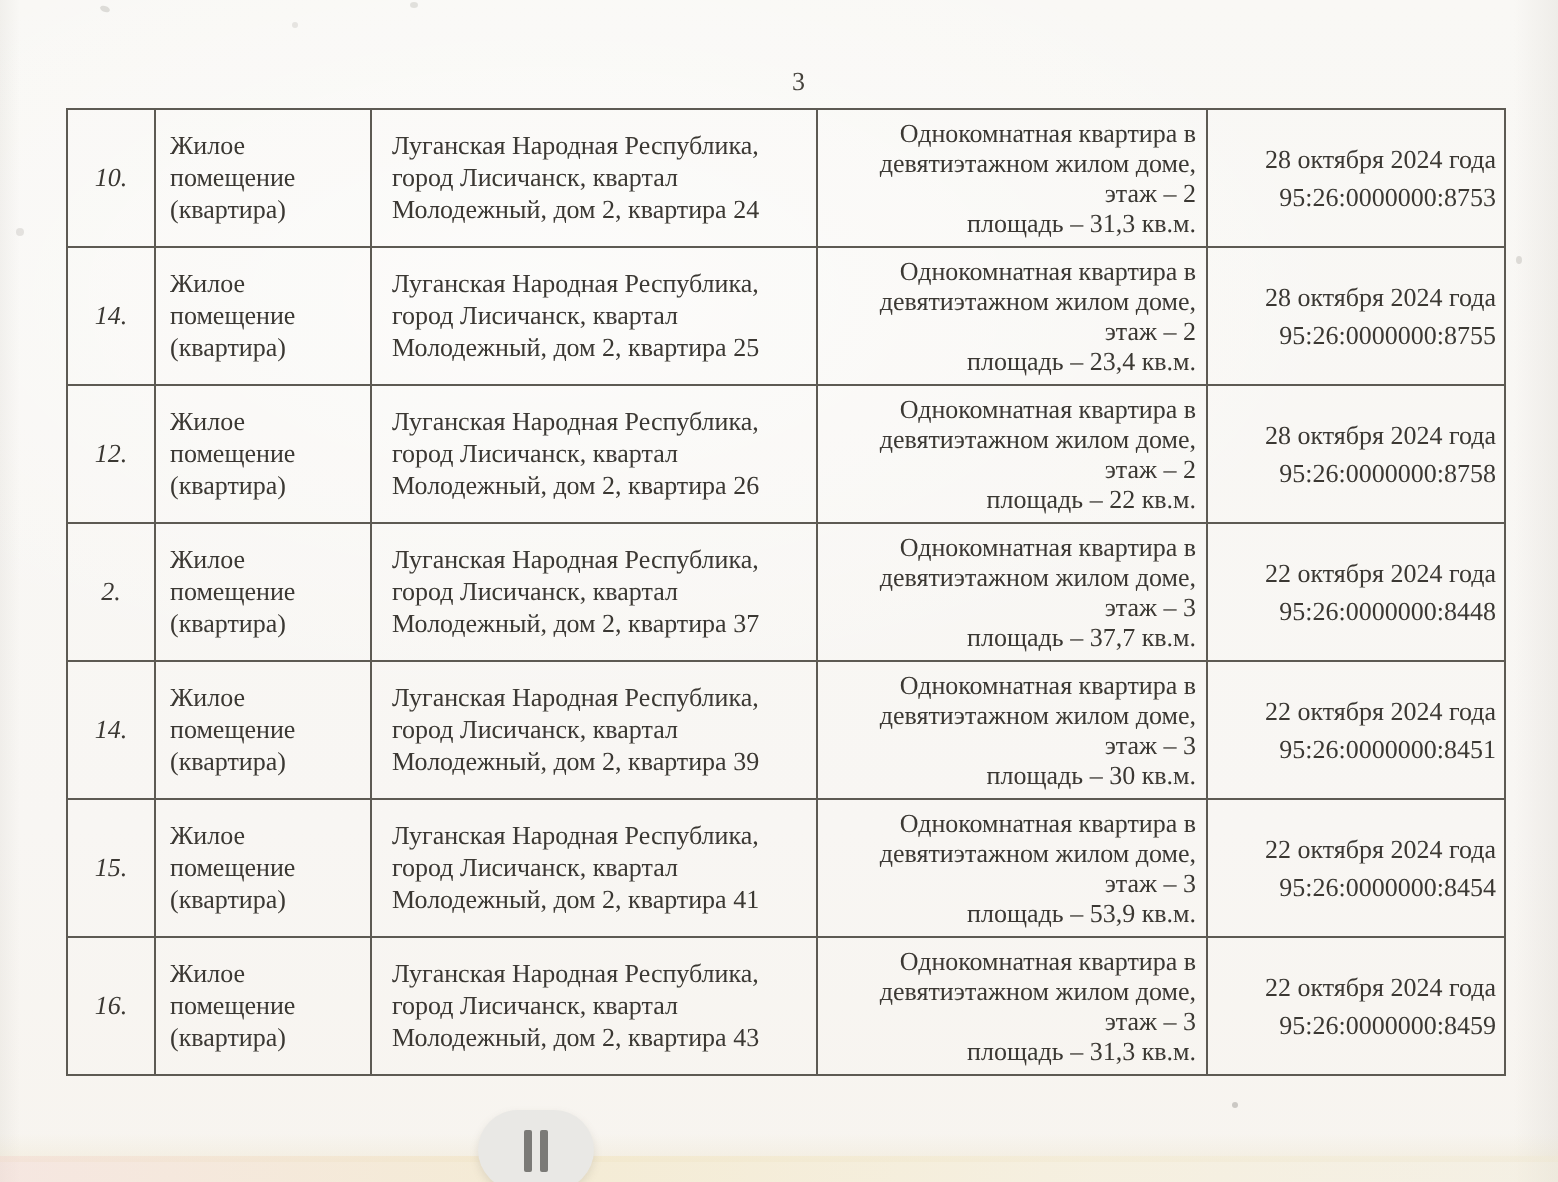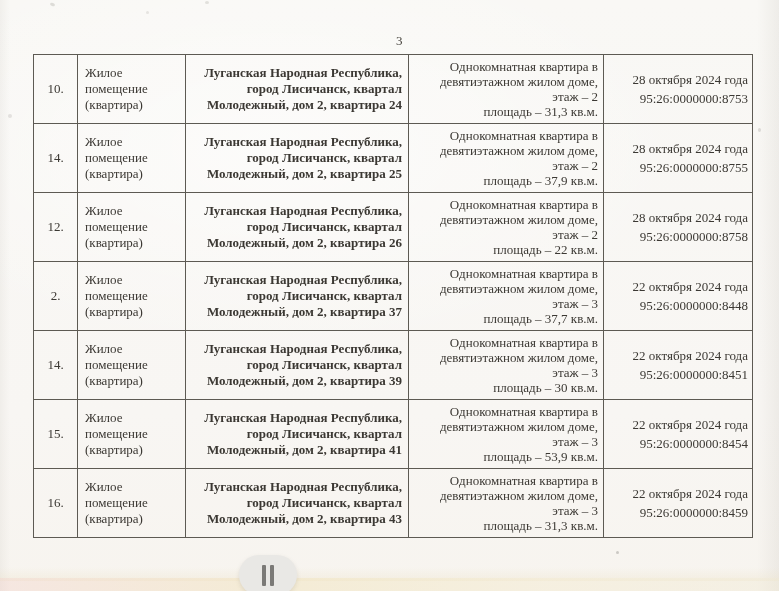--- a/index.html
+++ b/index.html
@@ -43,23 +43,23 @@
     height:64px;
     vertical-align:middle;
     overflow:hidden;
   }
   col.c1{width:44px;}
   col.c2{width:108px;}
   col.c3{width:223px;}
   col.c4{width:195px;}
   col.c5{width:149px;}
 
-  td.cell-num{text-align:center;padding:0 2px;}
+  td.cell-num{text-align:center;padding:0 2px;font-style:italic;}
   td.cell-type{text-align:left;padding:0 7px;}
-  td.cell-addr{text-align:right;padding:2px 6px 2px 10px;font-weight:bold;}
+  td.cell-addr{text-align:left;padding:2px 6px 2px 10px;}
   td.cell-desc{text-align:right;padding:2px 5px 2px 8px;line-height:15px;margin-left:42px;}
   td.cell-date{text-align:right;padding:0 4px;line-height:1.5;}
 
   
   .pause-pill{
     position:absolute;left:239px;top:555px;
     width:58px;height:40px;
     background:#e9e8e5;
     border-radius:21px;
     box-shadow:0 2px 4px rgba(120,115,105,.18);
@@ -134,21 +134,21 @@
       </td>
       <td class="cell-type">
         <span>Жилое помещение (квартира)</span>
       </td>
       <td class="cell-addr">
         <span>Луганская Народная Республика, город Лисичанск, квартал Молодежный, дом 2, квартира 25</span>
       </td>
       <td class="cell-desc">
         <div>Однокомнатная квартира в девятиэтажном жилом доме,</div>
         <div>этаж – 2</div>
-        <div>площадь – 37,9 кв.м.</div>
+        <div>площадь – 23,4 кв.м.</div>
       </td>
       <td class="cell-date">
         <div>28 октября 2024 года</div>
         <div>95:26:0000000:8755</div>
       </td>
     </tr>
         <tr>
       <td class="cell-num">
         <span>12.</span>
       </td>

